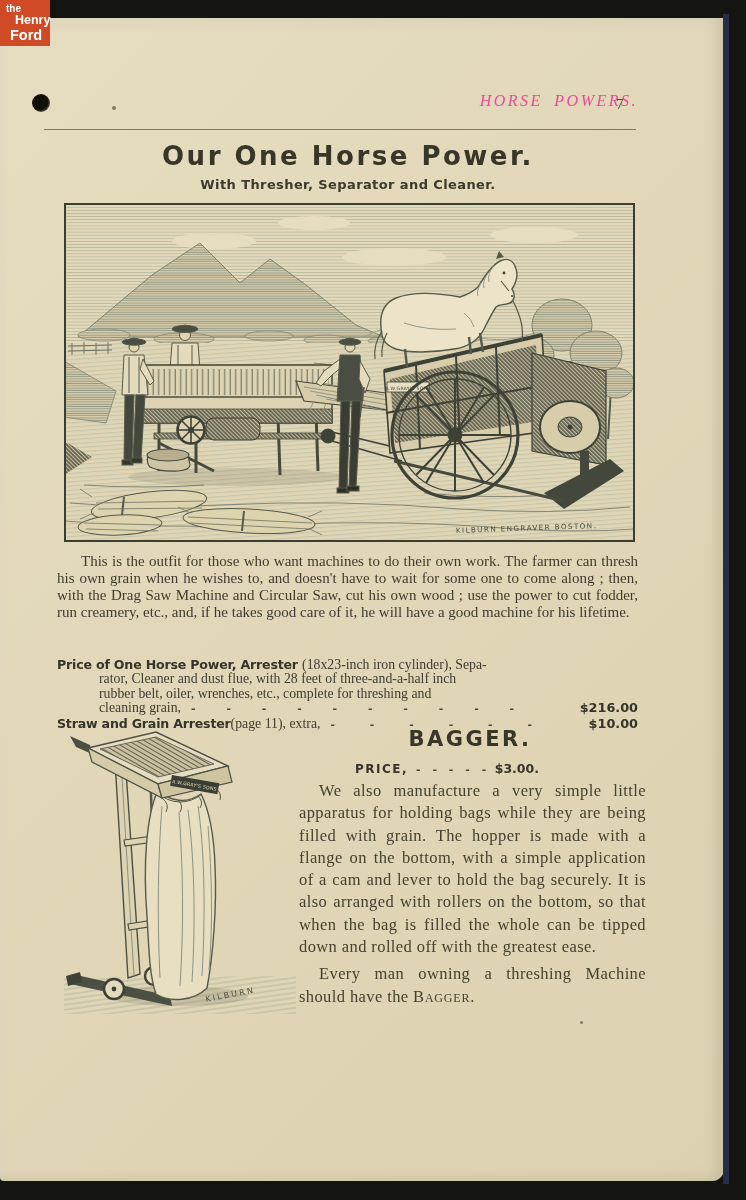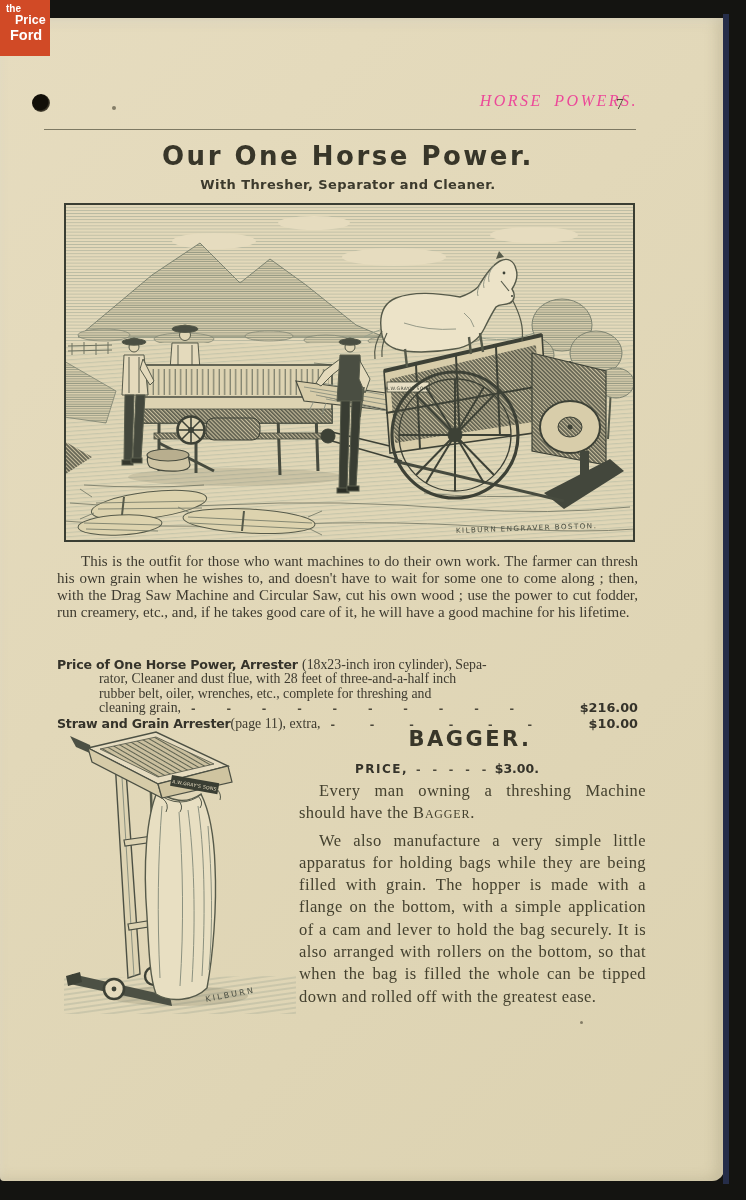--- a/index.html
+++ b/index.html
@@ -5,21 +5,21 @@
   html,body{margin:0;padding:0;background:#0c0c0e;}
   #stage{position:relative;width:746px;height:1200px;overflow:hidden;
          background:#141411;font-family:"Liberation Serif",serif;color:#3e3b30;}
   
   #page{position:absolute;left:0;top:18px;width:724px;height:1163px;
         background:linear-gradient(135deg,#e6dcbf 0%,#e2d8b9 40%,#dcd2b1 100%);
         border-radius:0 0 12px 4px;
         box-shadow:inset -6px 0 14px rgba(120,110,80,.25), inset 0 4px 8px rgba(255,255,255,.25);}
   #edge-navy{position:absolute;left:723px;top:14px;width:6px;height:1170px;background:#252d49;}
   
-  #logo{position:absolute;left:0;top:0;width:50px;height:56px;background:#d14a26;z-index:5;}
+  #logo{position:absolute;left:0;top:0;width:50px;height:46px;background:#d14a26;z-index:5;}
   #logo span{position:absolute;color:#fff;font-family:"Liberation Sans",sans-serif;line-height:1;}
   .logo-the{left:6px;top:4px;font-size:10px;font-weight:600;}
   .logo-henry{left:15px;top:14px;font-size:12.5px;font-weight:bold;}
   .logo-ford{left:10px;top:28px;font-size:14.5px;font-weight:bold;}
   
   .hole{position:absolute;left:32px;top:94px;width:18px;height:18px;border-radius:50%;
         background:radial-gradient(circle at 45% 45%,#120f08 0 55%,#5f5845 72%,rgba(95,88,69,0) 80%);}
   .speck{position:absolute;border-radius:50%;background:#847d67;}
   
   .running{position:absolute;left:58px;top:92px;width:580px;text-align:right;
@@ -69,21 +69,21 @@
 </head>
 <body>
 
 <div id="stage">
 
   <div id="page"></div>
   <div id="edge-navy"></div>
 
   <div id="logo">
     <span class="logo-the">the</span>
-    <span class="logo-henry">Price</span>
+    <span class="logo-henry">Henry</span>
     <span class="logo-ford">Ford</span>
   </div>
 
   <div class="hole"></div>
   <div class="speck" style="left:112px;top:106px;width:4px;height:4px;"></div>
   <div class="speck" style="left:580px;top:1021px;width:3px;height:3px;"></div>
 
   <div class="running">HORSE POWERS.</div>
   <div class="folio">7</div>
   <div class="rule"></div>
@@ -436,17 +436,17 @@
     <text x="148" y="276" font-size="8" letter-spacing="2.2" fill="#4c5044" font-family="DejaVu Sans, sans-serif" transform="rotate(-11 148 276)">KILBURN</text>
   </svg>
 
   <div class="bagger-head">BAGGER.</div>
   <div class="bagger-price">
     <span class="bp-label">PRICE,</span>
     <span class="dashes d7">- - - - - - -</span>
     <span class="bp-value">$3.00.</span>
   </div>
   <div class="bagger-col">
+    <p>We also manufacture a very simple little apparatus for holding bags while they are being filled with grain. The hopper is made with a flange on the bottom, with a simple application of a cam and lever to hold the bag securely. It is also arranged with rollers on the bottom, so that when the bag is filled the whole can be tipped down and rolled off with the greatest ease.</p>
     <p><span>Every man owning a threshing Machine should have the </span><span class="sc">Bagger</span><span>.</span></p>
-    <p>We also manufacture a very simple little apparatus for holding bags while they are being filled with grain. The hopper is made with a flange on the bottom, with a simple application of a cam and lever to hold the bag securely. It is also arranged with rollers on the bottom, so that when the bag is filled the whole can be tipped down and rolled off with the greatest ease.</p>
   </div>
 
 </div>
 
 </body></html>

